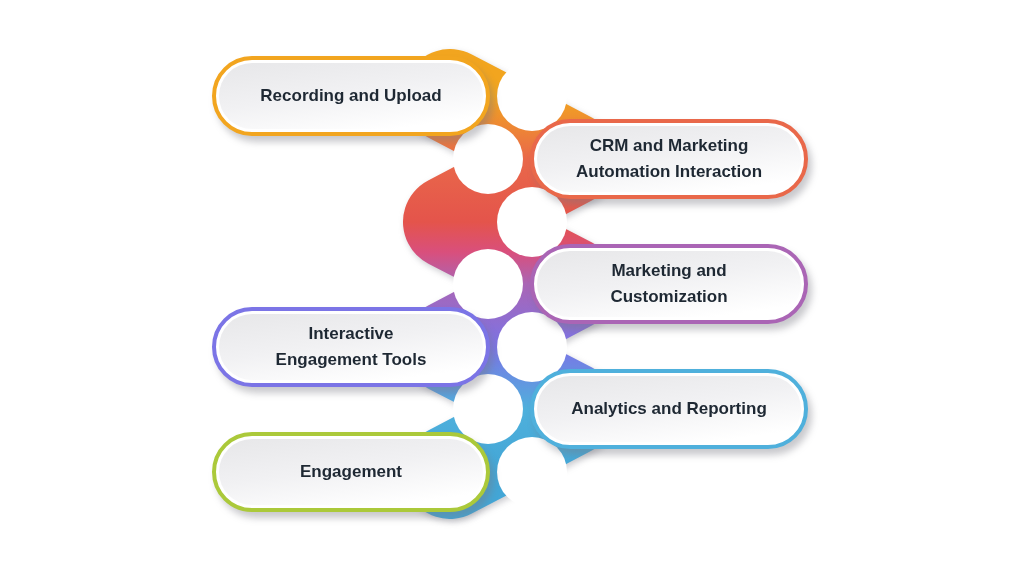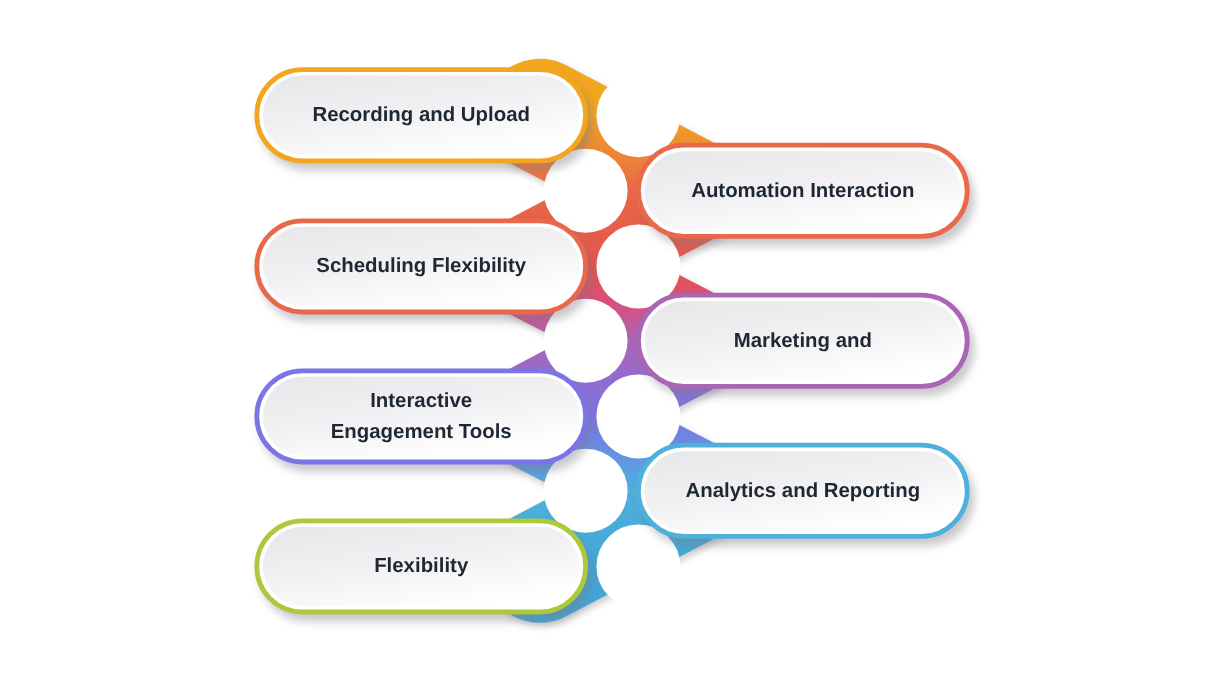--- a/index.html
+++ b/index.html
@@ -54,50 +54,46 @@
   </svg>
 
   <div class="pill left" style="top: 56px; border-color: rgb(242, 165, 31);">
     <div class="pill-inner">
       <div>Recording and Upload</div>
     </div>
   </div>
 
   <div class="pill right" style="top: 119px; border-color: rgb(233, 104, 74);">
     <div class="pill-inner">
+      <div>CRM and Marketing</div>
       <div>Automation Interaction</div>
     </div>
   </div>
 
-  <div class="pill left" style="top: 182px; border-color: rgb(233, 104, 74);">
-    <div class="pill-inner">
-      <div>Scheduling Flexibility</div>
-      <div></div>
-    </div>
-  </div>
 
   <div class="pill right" style="top: 244px; border-color: rgb(170, 101, 181);">
     <div class="pill-inner">
       <div>Marketing and</div>
+      <div>Customization</div>
     </div>
   </div>
 
   <div class="pill left" style="top: 307px; border-color: rgb(123, 116, 230);">
     <div class="pill-inner">
       <div>Interactive</div>
       <div>Engagement Tools</div>
     </div>
   </div>
 
   <div class="pill right" style="top: 369px; border-color: rgb(79, 176, 220);">
     <div class="pill-inner">
       <div>Analytics and Reporting</div>
       <div></div>
     </div>
   </div>
 
   <div class="pill left" style="top: 432px; border-color: rgb(171, 201, 58);">
     <div class="pill-inner">
-      <div>Flexibility</div>
+      <div>Engagement</div>
     </div>
   </div>
 
 </div>
 
 </body></html>

